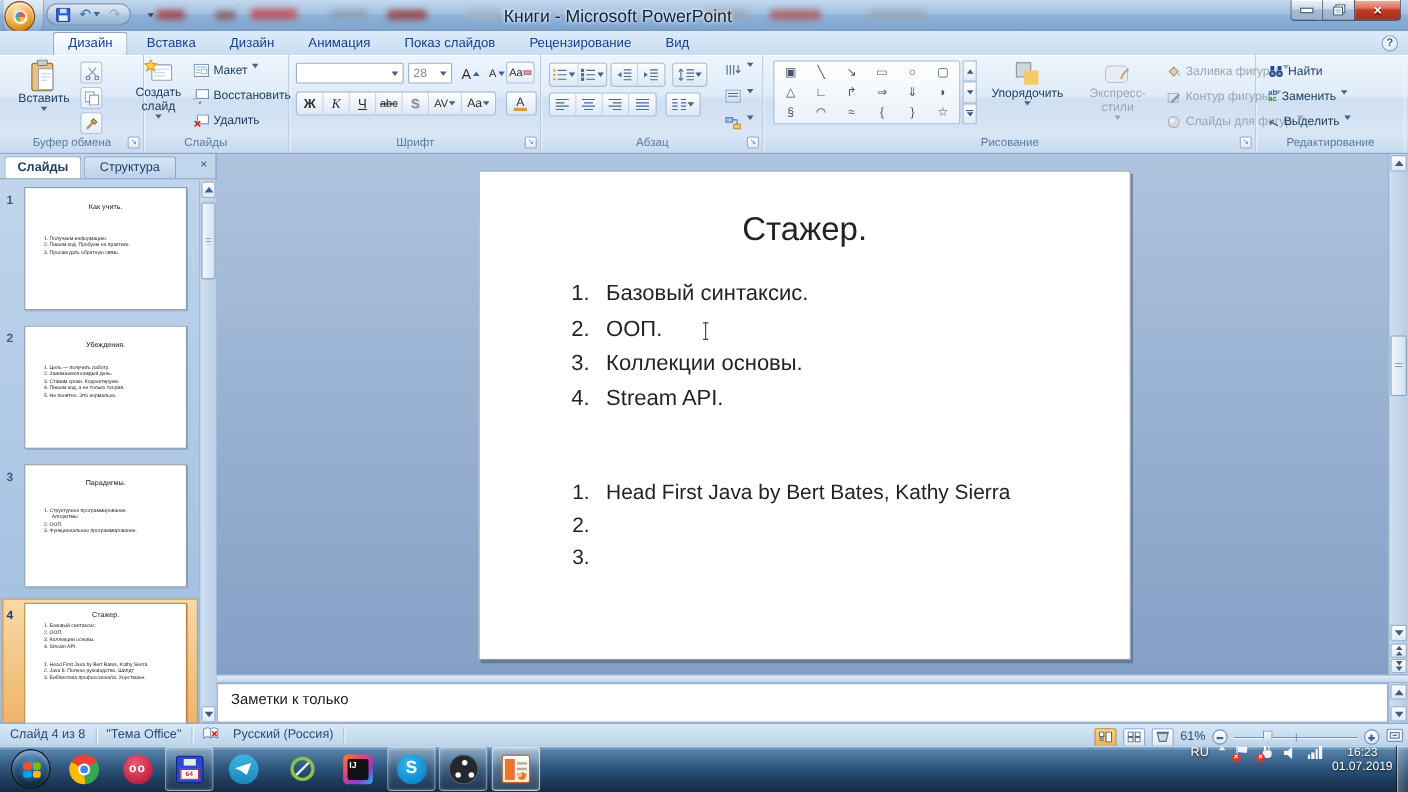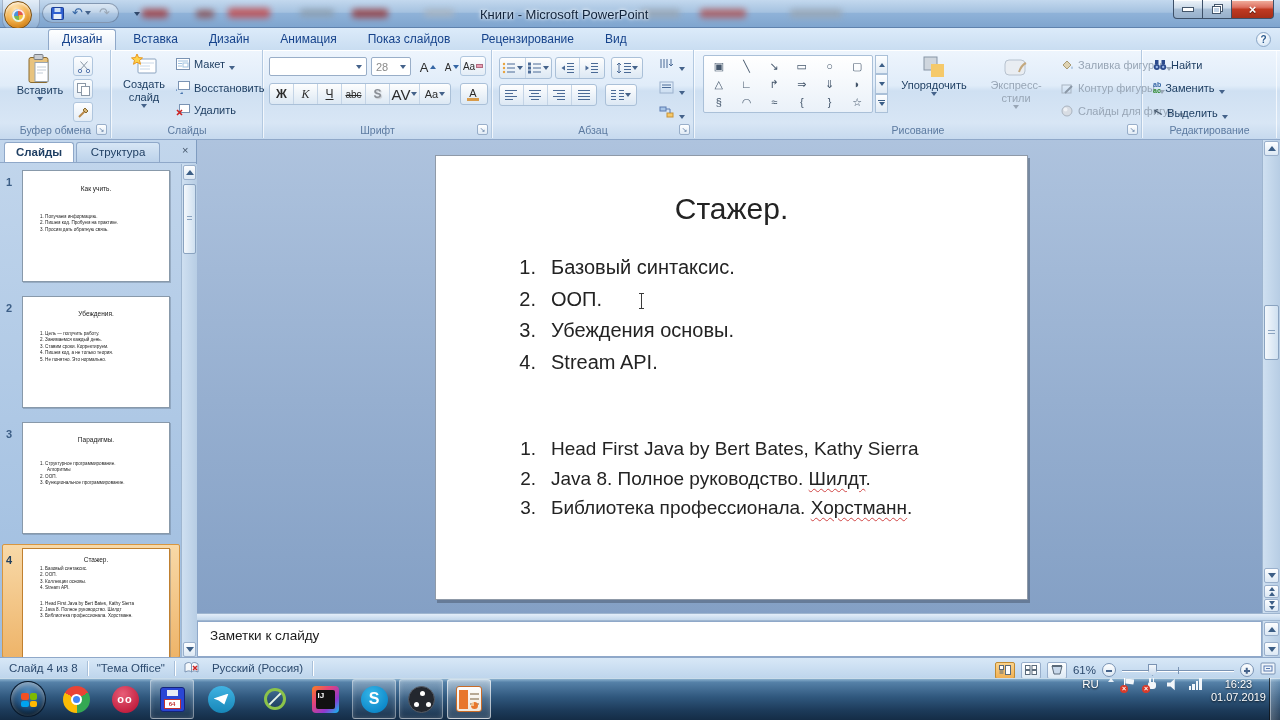--- a/index.html
+++ b/index.html
@@ -9,21 +9,21 @@
 #titlebar{position:absolute;left:0;top:0;width:1280px;height:28px;background:linear-gradient(180deg,#c3d8ee 0%,#a5c2e0 45%,#8fb2d8 50%,#7fa5cf 100%);border-bottom:1px solid #5f82ad}
 #orbcap{position:absolute;left:2px;top:0;width:38px;height:32px;border-radius:0 0 12px 12px;background:linear-gradient(180deg,rgba(255,255,255,.55),rgba(255,255,255,.08));border:1px solid rgba(80,100,130,.4);border-top:none}
 #orb{position:absolute;left:4px;top:1px;width:28px;height:28px;border-radius:50%;background:radial-gradient(circle at 40% 28%,#ffe3b2,#f4b451 45%,#d98a1f 72%,#a3590a);border:1px solid #7a4f12;box-shadow:inset 0 2px 3px rgba(255,255,255,.75)}
 #orb .flower{position:absolute;left:7px;top:7px;width:13px;height:13px;border-radius:50%;background:conic-gradient(#e2574c 0 25%,#f0c040 25% 50%,#7bb84f 50% 75%,#4a90d9 75% 100%);box-shadow:inset 0 0 0 2px rgba(255,255,255,.85)}
 #qat{position:absolute;left:42px;top:3px;height:20px;display:flex;align-items:center;gap:8px;padding:0 8px;border-radius:10px;background:linear-gradient(180deg,rgba(255,255,255,.5),rgba(255,255,255,.1));border:1px solid rgba(80,100,130,.55)}
 .qat-undo{font-size:13px;color:#3566a5;line-height:14px}
 .qat-redo{font-size:13px;color:#9aa7b6;line-height:14px}
 .cd{width:0;height:0;border-left:3px solid transparent;border-right:3px solid transparent;border-top:4px solid #44628a}
 .cu{width:0;height:0;border-left:3px solid transparent;border-right:3px solid transparent;border-bottom:4px solid #44628a}
 .blob{position:absolute;border-radius:3px;filter:blur(3px);opacity:.8}
-#apptitle{position:absolute;left:480px;top:7px;font-size:13px;color:#10223a;text-shadow:0 0 3px rgba(255,255,255,.9),0 0 5px rgba(255,255,255,.8);white-space:nowrap}
+#apptitle{position:absolute;left:458px;top:7px;font-size:16px;color:#10223a;text-shadow:0 0 3px rgba(255,255,255,.9),0 0 5px rgba(255,255,255,.8);white-space:nowrap}
 #winbtns{position:absolute;right:6px;top:0;display:flex}
 .wbtn{height:19px;border:1px solid #3d5068;border-top:none;display:flex;align-items:center;justify-content:center;background:linear-gradient(180deg,#eef4fa 0%,#cbdae9 45%,#a9bfd6 50%,#97b0cb 100%);box-shadow:inset 0 1px 0 rgba(255,255,255,.85)}
 .wbtn.min{width:30px;border-radius:0 0 0 4px}
 .wbtn.res{width:29px;border-left:none}
 .wbtn.close{width:42px;border-left:none;border-radius:0 0 4px 0;background:linear-gradient(180deg,#f2b3a2 0%,#dd7060 40%,#c03a22 52%,#a52e18 100%);color:#fff;font-size:13px;font-weight:bold;text-shadow:0 1px 1px rgba(0,0,0,.55)}
 .glyph-min{width:10px;height:3px;background:#fff;box-shadow:0 0 0 1px #44566b}
 .glyph-res{position:relative;width:9px;height:8px}
 .glyph-res i{position:absolute;display:block;width:7px;height:6px;border:1px solid #fff;box-shadow:0 0 0 1px #44566b;background:#c3d4e6}
 .glyph-res i:first-child{left:2px;top:0}
 .glyph-res i:last-child{left:0;top:2px}
@@ -32,21 +32,21 @@
 #tabs{position:absolute;left:48px;top:1px;height:21px;display:flex;gap:3px}
 .tab{padding:0 13px;line-height:19px;font-size:12px;color:#15428b;border:1px solid transparent;border-bottom:none;border-radius:3px 3px 0 0;white-space:nowrap}
 .tab.active{background:linear-gradient(#feffff,#f1f6fc 55%,#e5eef8);border-color:#8fa8c9}
 #helpbtn{position:absolute;right:9px;top:32px;width:15px;height:15px;border-radius:50%;background:radial-gradient(circle at 40% 30%,#fff,#cfe2f4);border:1px solid #8aa6c6;font-size:10px;font-weight:bold;color:#2b5a8e;text-align:center;line-height:13px}
 
 #ribbon{position:absolute;left:0;top:50px;width:1280px;height:90px;background:linear-gradient(180deg,#eef5fd 0%,#e0ecf9 40%,#cfe0f2 46%,#d8e6f5 82%,#c6d9ee 100%);border-bottom:1px solid #8fa8c9;box-shadow:inset 0 1px 0 #fff}
 .rgroup{position:absolute;top:0;height:88px;border-right:1px solid #b3c9e1;box-shadow:1px 0 0 rgba(255,255,255,.7)}
 .rlabel{position:absolute;bottom:2px;left:0;right:0;text-align:center;font-size:10.5px;color:#5c7aa0;white-space:nowrap}
 .launcher{position:absolute;bottom:3px;right:3px;width:11px;height:11px;border:1px solid #98aec9;border-radius:2px;color:#5c7aa0;font-size:7px;line-height:9px;text-align:center;background:linear-gradient(#fff,#dfeaf5)}
 .bigbtn{position:absolute;display:flex;flex-direction:column;align-items:center;font-size:11px;color:#1f3f63;text-align:center;line-height:13px}
-.rrow{position:absolute;display:flex;align-items:flex-end;font-size:11px;color:#1f3f63;gap:4px;white-space:nowrap}
+.rrow{position:absolute;display:flex;align-items:flex-start;font-size:11px;color:#1f3f63;gap:4px;white-space:nowrap}
 .rrow.dis,.bigbtn.dis{color:#98a6b6}
 .smbtn{width:20px;height:20px;border:1px solid #b0c6de;border-radius:3px;background:linear-gradient(#fdfeff,#e4edf6);display:flex;align-items:center;justify-content:center}
 .combo{position:absolute;background:#fff;border:1px solid #99aec8;border-radius:2px;display:flex;align-items:center;justify-content:space-between;padding:0 4px;font-size:11px;color:#8a8a8a;height:19px}
 .fseg{position:absolute;display:flex;border:1px solid #aac0d8;border-radius:3px;overflow:hidden;background:linear-gradient(#fefefe,#dce8f4);height:22px}
 .fbtn{min-width:24px;height:20px;display:flex;align-items:center;justify-content:center;border-right:1px solid #c4d4e6;font-size:12px;color:#2c2c2c;padding:0 2px;gap:1px}
 .fbtn:last-child{border-right:none}
 .shapes{position:absolute;left:8px;top:5px;width:170px;height:58px;background:linear-gradient(#fff,#eaf1f9);border:1px solid #aac0d8;border-radius:2px;display:grid;grid-template-columns:repeat(6,1fr);align-items:center;justify-items:center;padding:1px}
 .shape{font-size:11px;color:#44566b;line-height:17px}
 .sscol{position:absolute;left:180px;top:5px;width:13px;height:58px;display:flex;flex-direction:column}
 .ssb{flex:1;border:1px solid #aac0d8;background:linear-gradient(#fdfeff,#e0eaf4);display:flex;align-items:center;justify-content:center}
@@ -207,21 +207,21 @@
       <span class="tab">Анимация</span>
       <span class="tab">Показ слайдов</span>
       <span class="tab">Рецензирование</span>
       <span class="tab">Вид</span>
     </div>
   </div>
   <div id="helpbtn">?</div>
 
   <div id="ribbon">
 
-    <div class="rgroup" style="left:1px;width:110px">
+    <div class="rgroup" style="left:1px;width:130px">
       <div class="bigbtn" style="left:14px;top:4px;width:50px">
         <svg width="24" height="30">
             <rect x="1" y="3.5" width="19" height="25" rx="2" fill="#e8c37e" stroke="#8a6a2f"></rect>
             <rect x="6" y="0.5" width="9" height="5" rx="1" fill="#c9cdd2" stroke="#7a7f85"></rect>
             <rect x="7" y="8.5" width="13" height="19" fill="#fff" stroke="#9aa5b0"></rect>
             <path d="M9 13h9M9 16h9M9 19h6" stroke="#c3cdd8"></path>
           </svg>
         <span>Вставить</span>
         <span class="cd"></span>
       </div>
@@ -301,21 +301,21 @@
       <div class="smbtn" style="position:absolute;left:196px;top:6px;width:26px">
         <span style="font-size:10px;color:#2c2c2c">Aa</span>
           <span style="display:inline-block;width:7px;height:4px;background:#e8a0b4;border:1px solid #b06a80;margin-left:1px"></span>
       </div>
       <div class="fseg" style="left:5px;top:33px">
         <span class="fbtn" style="font-weight:bold">Ж</span>
         <span class="fbtn" style="font-style:italic;font-family:'Liberation Serif',serif">К</span>
         <span class="fbtn" style="text-decoration:underline">Ч</span>
         <span class="fbtn" style="text-decoration:line-through;font-size:10px">abc</span>
         <span class="fbtn" style="font-weight:bold;color:#8a8f96;text-shadow:1px 1px 1px #c8ccd2">S</span>
-        <span class="fbtn" style="width:30px;font-size:15px">
+        <span class="fbtn" style="width:30px;font-size:10px">
             <span>AV</span>
             <span class="cd"></span>
           </span>
         <span class="fbtn" style="width:30px;font-size:11px">
             <span>Aa</span>
             <span class="cd"></span>
           </span>
       </div>
       <div class="fseg" style="left:196px;top:33px;width:28px">
         <span class="fbtn" style="flex-direction:column;line-height:10px;gap:0">
@@ -610,40 +610,38 @@
       <div class="l1row">
           <span class="num">1.</span>
           <span>Базовый синтаксис.</span>
         </div>
       <div class="l1row">
           <span class="num">2.</span>
           <span>ООП.</span>
         </div>
       <div class="l1row">
           <span class="num">3.</span>
-          <span>Убеждения основы.</span>
+          <span>Коллекции основы.</span>
         </div>
       <div class="l1row">
           <span class="num">4.</span>
           <span>Stream API.</span>
         </div>
     </div>
     <div class="s-caret"></div>
     <div class="s-l2">
       <div class="l2row">
           <span class="num">1.</span>
           <span><span>Head First Java by Bert Bates, Kathy Sierra</span><span class="misspell"></span><span></span></span>
         </div>
       <div class="l2row">
           <span class="num">2.</span>
-          <span><span>Java 8. Полное руководство. </span><span class="misspell">Шилдт</span><span>.</span></span>
         </div>
       <div class="l2row">
           <span class="num">3.</span>
-          <span><span>Библиотека профессионала. </span><span class="misspell">Хорстманн</span><span>.</span></span>
         </div>
     </div>
   </div>
 
   <div class="sb" style="left:1262px;top:140px;width:18px;height:473px">
     <div class="sbtn" style="top:1px;height:15px">
         <span class="tri-u"></span>
       </div>
     <div class="sthumb" style="top:165px;height:55px"></div>
     <div class="sbtn" style="top:428px;height:15px">
@@ -657,21 +655,21 @@
       </div>
     <div class="sbtn" style="top:459px;height:13px">
         <span class="dbl">
           <span class="t d"></span>
           <span class="t d"></span>
         </span>
       </div>
   </div>
 
   <div id="splitter"></div>
-  <div id="notes"><span>Заметки к слайду</span></div>
+  <div id="notes"><span>Заметки к только</span></div>
   <div class="sb" style="left:1262px;top:621px;width:18px;height:36px">
     <div class="sbtn" style="top:1px;height:14px">
         <span class="tri-u"></span>
       </div>
     <div class="sbtn" style="bottom:1px;height:14px">
         <span class="tri-d"></span>
       </div>
   </div>
 
   <div id="statusbar">

